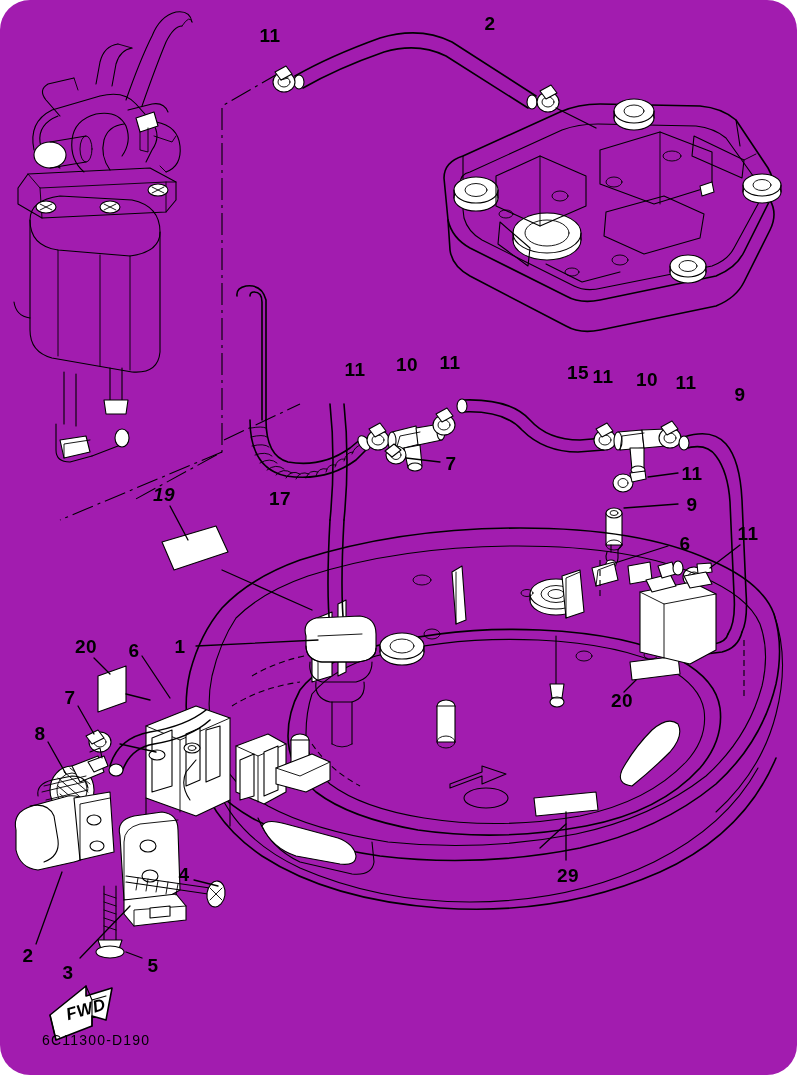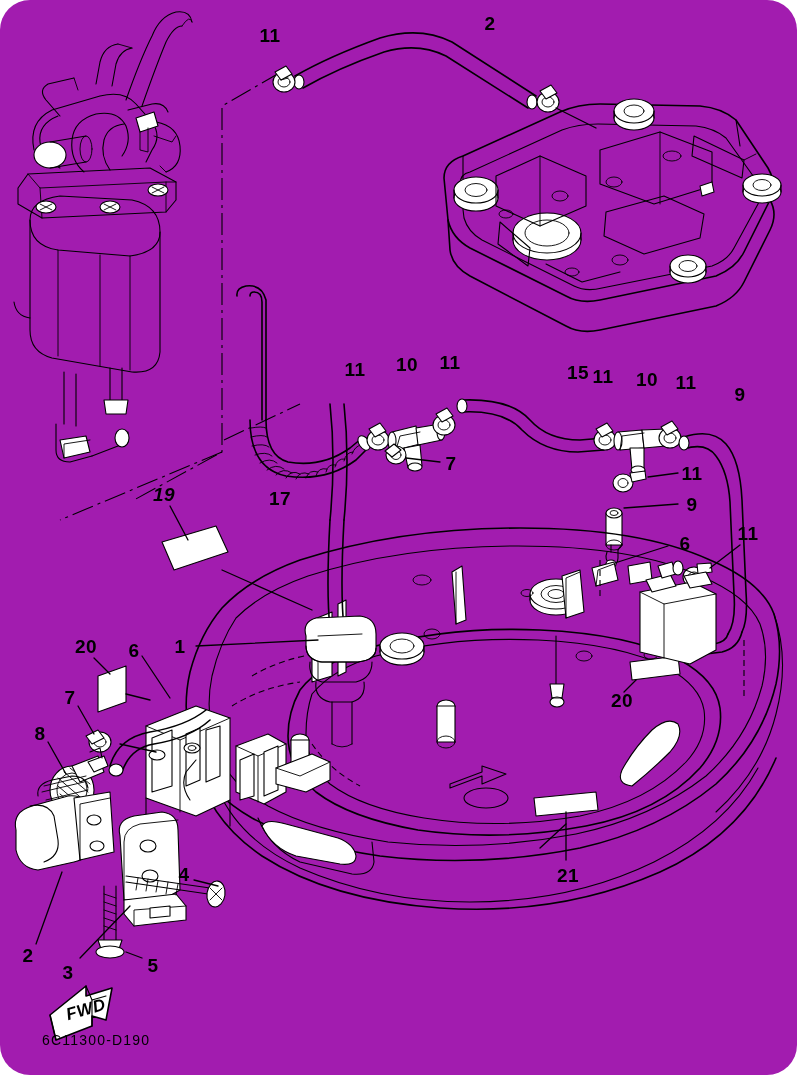--- a/index.html
+++ b/index.html
@@ -666,18 +666,18 @@
   <div class="callout" style="left:86px;  top:646px;">20</div>
   <div class="callout" style="left:134px; top:650px;">6</div>
   <div class="callout" style="left:180px; top:646px;">1</div>
   <div class="callout" style="left:70px;  top:697px;">7</div>
   <div class="callout" style="left:40px;  top:733px;">8</div>
   <div class="callout" style="left:622px; top:700px;">20</div>
   <div class="callout" style="left:184px; top:874px;">4</div>
   <div class="callout" style="left:28px;  top:955px;">2</div>
   <div class="callout" style="left:68px;  top:972px;">3</div>
   <div class="callout" style="left:153px; top:965px;">5</div>
-  <div class="callout" style="left:568px; top:875px;">21</div>
+  <div class="callout" style="left:568px; top:875px;">29</div>
 
   <div id="fwd-text">FWD</div>
   <div id="diagram-code">6C11300-D190</div>
 
 </div>
 
 </body></html>

